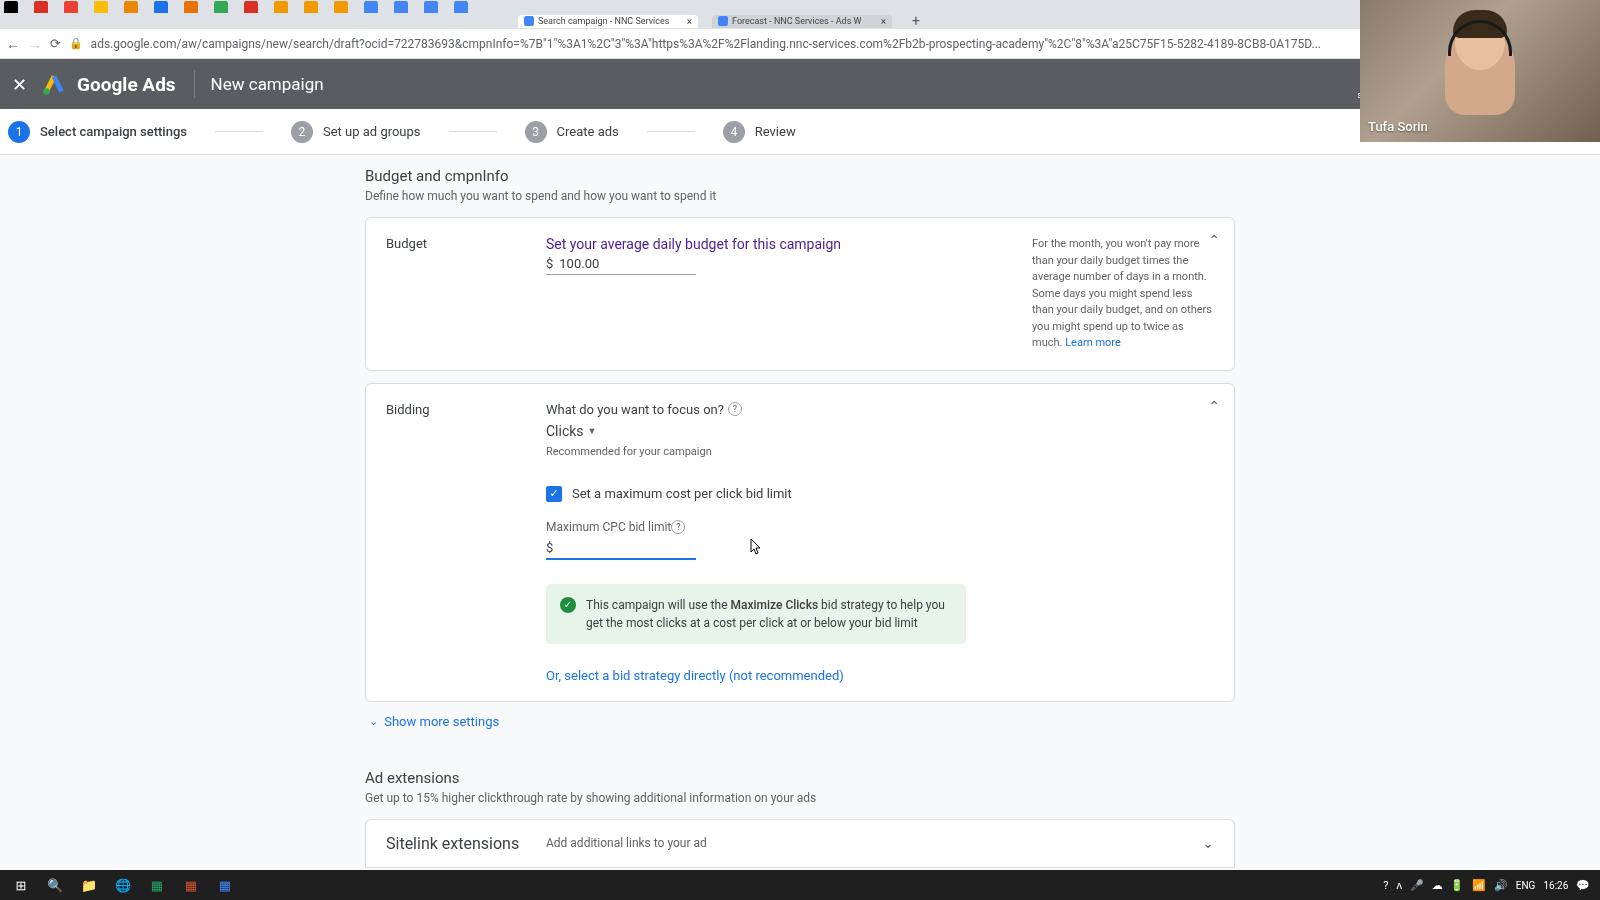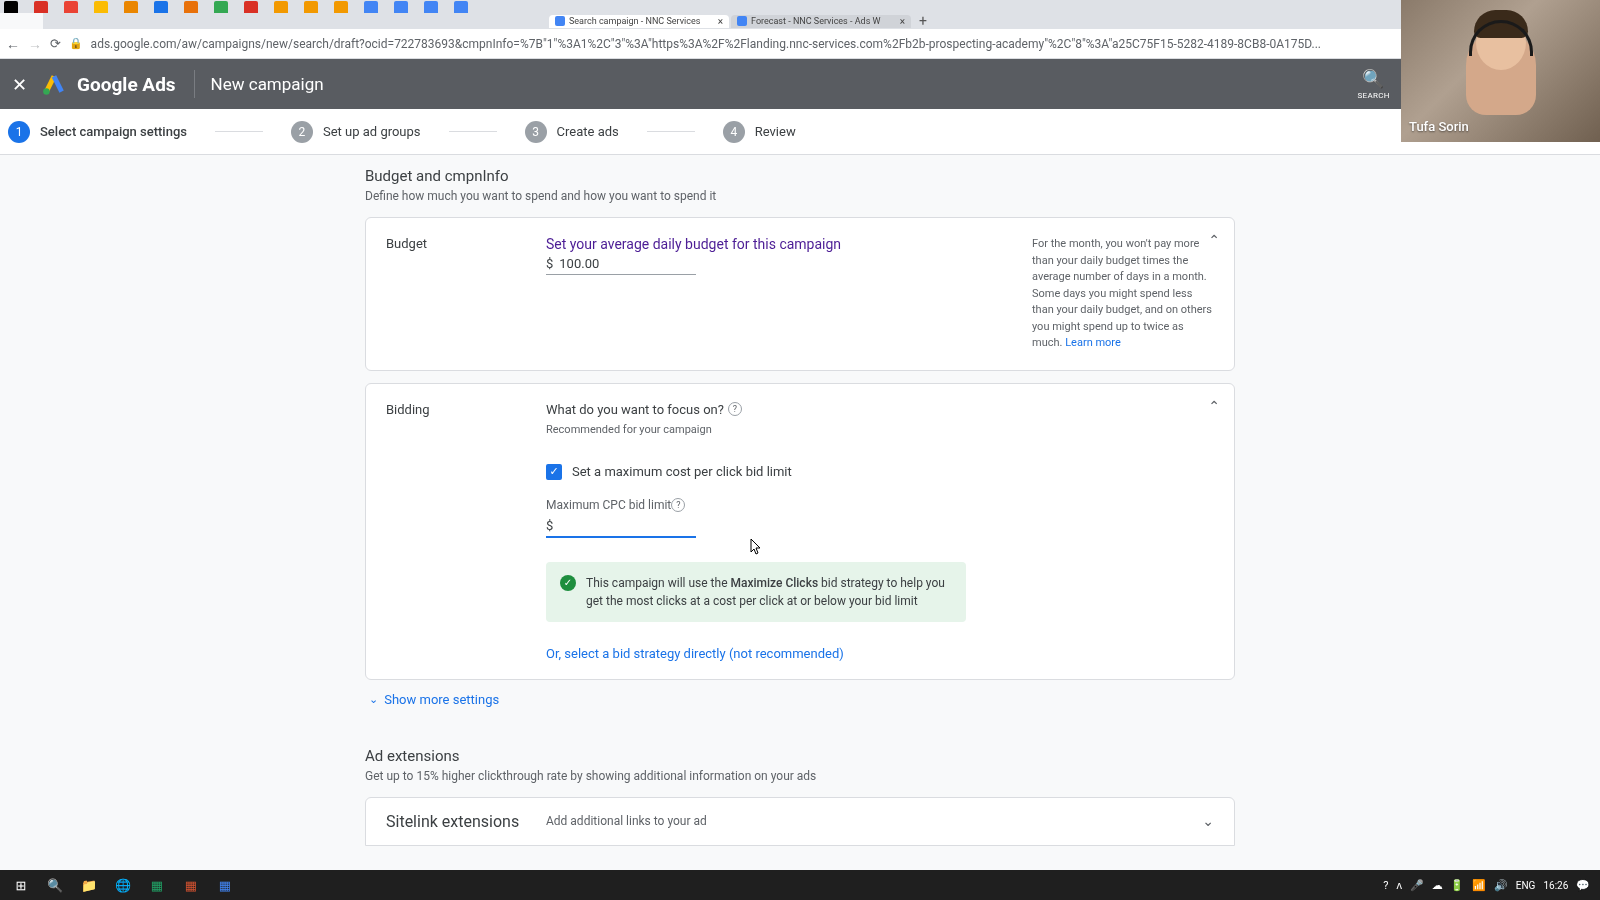--- a/index.html
+++ b/index.html
@@ -1,19 +1,19 @@
 <!DOCTYPE html>
 <html><head>
 <meta charset="utf-8">
 <style>
 * { margin: 0; padding: 0; box-sizing: border-box; font-family: 'Google Sans', Roboto, Arial, sans-serif; }
 body { background: #f8f9fa; font-size: 13px; color: #3c4043; overflow-x: hidden; }
 
 
-.browser-chrome { background: #dee1e6; height: 16px; display: flex; align-items: center; padding: 0 4px; gap: 2px; margin-left: 43px; }
+.browser-chrome { background: #dee1e6; height: 16px; display: flex; align-items: center; padding: 0 4px; gap: 14px; }
 .tab { background: #fff; height: 13px; width: 180px; border-radius: 4px 4px 0 0; font-size: 9px; display: flex; align-items: center; padding: 0 6px; gap: 4px; color: #444; }
 .tab.inactive { background: #d0d3d8; }
 .tab-favicon { width: 10px; height: 10px; background: #4285f4; border-radius: 2px; }
 .tab-close { margin-left: auto; font-size: 10px; cursor: pointer; }
 .newtab { font-size: 14px; color: #555; padding: 0 6px; }
 
 .addr-bar { background: #fff; height: 30px; display: flex; align-items: center; padding: 0 6px; gap: 8px; border-bottom: 1px solid #dadce0; }
 .nav-arrow { color: #5f6368; font-size: 14px; }
 .reload { color: #5f6368; font-size: 13px; }
 .lock { color: #5f6368; font-size: 11px; }
@@ -84,21 +84,21 @@
 
 .ext-section-title { font-size: 15px; color: #3c4043; margin-bottom: 4px; }
 .ext-section-sub { font-size: 12px; color: #5f6368; margin-bottom: 14px; }
 
 .ext-card { background: #fff; border: 1px solid #dadce0; border-radius: 6px 6px 0 0; padding: 14px 20px; display: flex; align-items: center; }
 .ext-label { width: 160px; font-size: 16px; }
 .ext-desc { font-size: 12px; color: #5f6368; flex: 1; }
 .ext-chevron { color: #5f6368; font-size: 14px; cursor: pointer; }
 
 
-.webcam { position: fixed; top: 0; right: 0; width: 199px; height: 142px; background: linear-gradient(135deg, #8a7a6a 0%, #b0a090 40%, #706050 100%); z-index: 100; }
+.webcam { position: fixed; top: 0; right: 0; width: 240px; height: 142px; background: linear-gradient(135deg, #8a7a6a 0%, #b0a090 40%, #706050 100%); z-index: 100; }
 .webcam-name { position: absolute; bottom: 8px; left: 8px; color: #fff; font-size: 13px; font-weight: 500; text-shadow: 0 1px 2px rgba(0,0,0,0.5); }
 .webcam-person { position: absolute; left: 50%; top: 30px; transform: translateX(-50%); width: 70px; height: 85px; background: #d4a88a; border-radius: 35px 35px 20px 20px; }
 .webcam-head { position: absolute; left: 50%; top: 15px; transform: translateX(-50%); width: 50px; height: 55px; background: #e8c0a0; border-radius: 50%; }
 .webcam-hair { position: absolute; left: 50%; top: 10px; transform: translateX(-50%); width: 54px; height: 28px; background: #3a2a1a; border-radius: 26px 26px 8px 8px; }
 .webcam-headset { position: absolute; left: 50%; top: 20px; transform: translateX(-50%); width: 64px; height: 36px; border: 3px solid #1a1a1a; border-bottom: none; border-radius: 32px 32px 0 0; }
 
 
 .cursor { position: absolute; left: 750px; top: 538px; font-size: 14px; color: #000; z-index: 50; pointer-events: none; }
 
 
@@ -228,20 +228,24 @@
   </div>
 
   <div class="card">
     <span class="collapse-icon">⌃</span>
     <div class="card-inner">
       <div class="card-label">Bidding</div>
       <div class="card-body">
         <div class="focus-q">
           <span>What do you want to focus on?</span>
           <span class="help-icon">?</span>
+        </div>
+        <div class="dropdown-val">
+          <span>Clicks</span>
+          <span class="dropdown-caret">▼</span>
         </div>
         <div class="recommended">Recommended for your campaign</div>
 
         <div class="checkbox-row">
           <div class="checkbox">✓</div>
           <span class="checkbox-label">Set a maximum cost per click bid limit</span>
         </div>
 
         <div class="cpc-label">
           <span>Maximum CPC bid limit</span>

